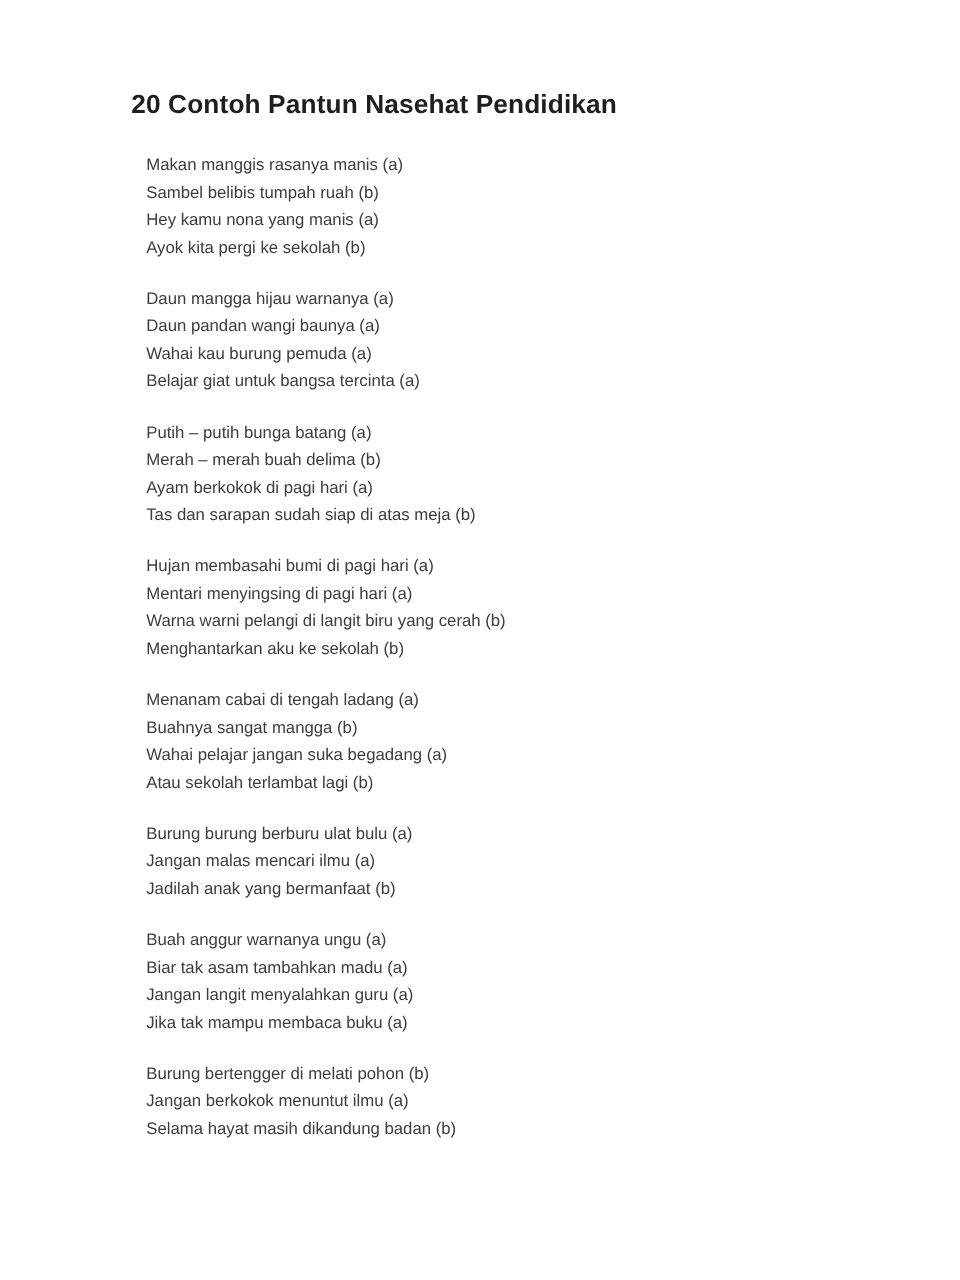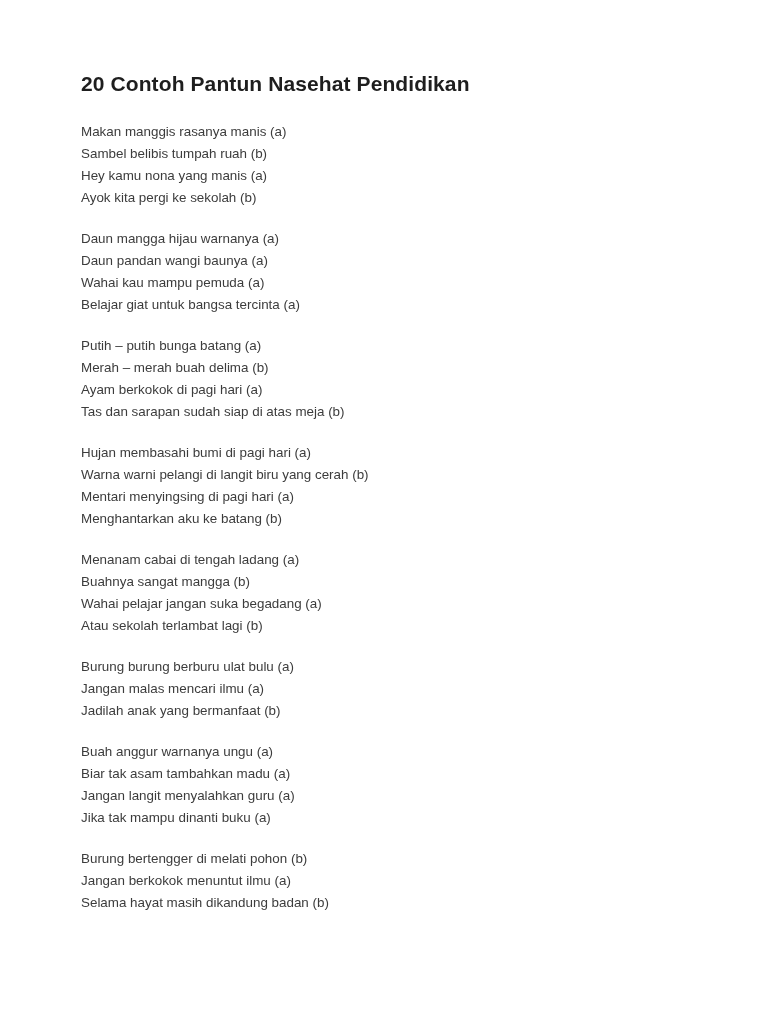--- a/index.html
+++ b/index.html
@@ -8,38 +8,38 @@
       background: #ffffff;
     }
     body {
       width: 768px;
       height: 1024px;
       overflow: hidden;
       position: relative;
     }
     .page {
       position: absolute;
-      left: 81px;
+      left: 105px;
       top: 70px;
       width: 620px;
     }
     .title {
       font-family: "Liberation Sans", sans-serif;
       font-weight: bold;
       font-size: 21px;
       color: #1e1e1e;
       margin: 0;
       line-height: 28px;
       letter-spacing: 0.1px;
     }
     .stanzas {
       margin-top: 23px;
     }
     .stanza {
-      margin: 0 0 19px 0;
+      margin: 0 0 19px 12px;
     }
     .line {
       font-family: "Liberation Sans", sans-serif;
       font-size: 13.4px;
       color: #3c3c3c;
       line-height: 22px;
       height: 22px;
       white-space: nowrap;
     }
   </style>
@@ -52,51 +52,51 @@
   <div class="stanzas">
     <div class="stanza">
       <div class="line">Makan manggis rasanya manis (a)</div>
       <div class="line">Sambel belibis tumpah ruah (b)</div>
       <div class="line">Hey kamu nona yang manis (a)</div>
       <div class="line">Ayok kita pergi ke sekolah (b)</div>
     </div>
     <div class="stanza">
       <div class="line">Daun mangga hijau warnanya (a)</div>
       <div class="line">Daun pandan wangi baunya (a)</div>
-      <div class="line">Wahai kau mampu pemuda (a)</div>
+      <div class="line">Wahai kau burung pemuda (a)</div>
       <div class="line">Belajar giat untuk bangsa tercinta (a)</div>
     </div>
     <div class="stanza">
       <div class="line">Putih – putih bunga batang (a)</div>
       <div class="line">Merah – merah buah delima (b)</div>
       <div class="line">Ayam berkokok di pagi hari (a)</div>
       <div class="line">Tas dan sarapan sudah siap di atas meja (b)</div>
     </div>
     <div class="stanza">
       <div class="line">Hujan membasahi bumi di pagi hari (a)</div>
+      <div class="line">Mentari menyingsing di pagi hari (a)</div>
       <div class="line">Warna warni pelangi di langit biru yang cerah (b)</div>
-      <div class="line">Mentari menyingsing di pagi hari (a)</div>
-      <div class="line">Menghantarkan aku ke batang (b)</div>
+      <div class="line">Menghantarkan aku ke sekolah (b)</div>
     </div>
     <div class="stanza">
       <div class="line">Menanam cabai di tengah ladang (a)</div>
       <div class="line">Buahnya sangat mangga (b)</div>
       <div class="line">Wahai pelajar jangan suka begadang (a)</div>
       <div class="line">Atau sekolah terlambat lagi (b)</div>
     </div>
     <div class="stanza">
       <div class="line">Burung burung berburu ulat bulu (a)</div>
       <div class="line">Jangan malas mencari ilmu (a)</div>
       <div class="line">Jadilah anak yang bermanfaat (b)</div>
     </div>
     <div class="stanza">
       <div class="line">Buah anggur warnanya ungu (a)</div>
       <div class="line">Biar tak asam tambahkan madu (a)</div>
       <div class="line">Jangan langit menyalahkan guru (a)</div>
-      <div class="line">Jika tak mampu dinanti buku (a)</div>
+      <div class="line">Jika tak mampu membaca buku (a)</div>
     </div>
     <div class="stanza">
       <div class="line">Burung bertengger di melati pohon (b)</div>
       <div class="line">Jangan berkokok menuntut ilmu (a)</div>
       <div class="line">Selama hayat masih dikandung badan (b)</div>
     </div>
   </div>
 </div>
 
 </body></html>

